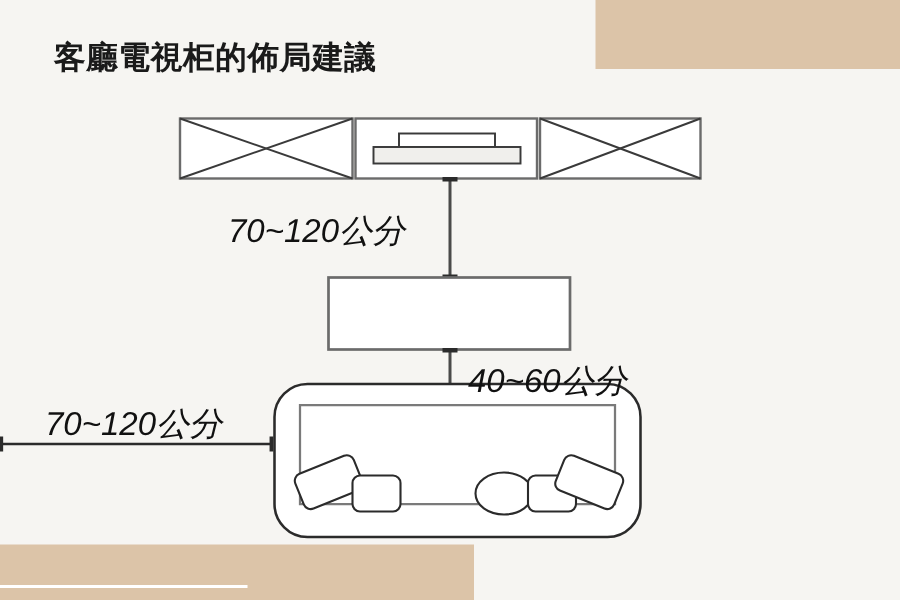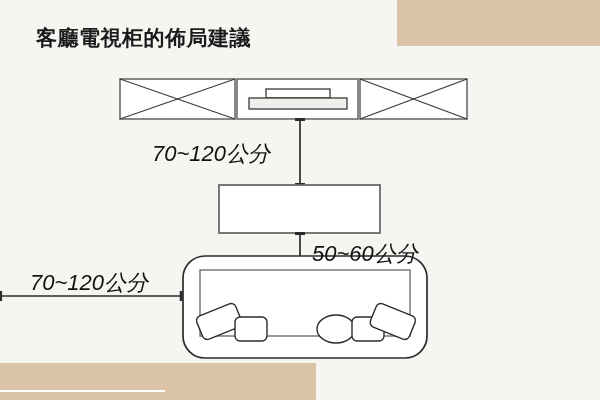--- a/index.html
+++ b/index.html
@@ -177,17 +177,17 @@
 
       <g>
         <rect x="372" y="309" width="42" height="25" rx="5" ry="5" fill="#ffffff" stroke="#2b2b2b" stroke-width="1.4" transform="rotate(22 393 321)"></rect>
       </g>
     </g>
 
   </svg>
 
   <div class="dim-label" id="label-tv-to-table">70~120公分</div>
 
-  <div class="dim-label" id="label-table-to-sofa">50~60公分</div>
+  <div class="dim-label" id="label-table-to-sofa">40~60公分</div>
 
   <div class="dim-label" id="label-sofa-left">70~120公分</div>
 
 </div>
 
 </body></html>

